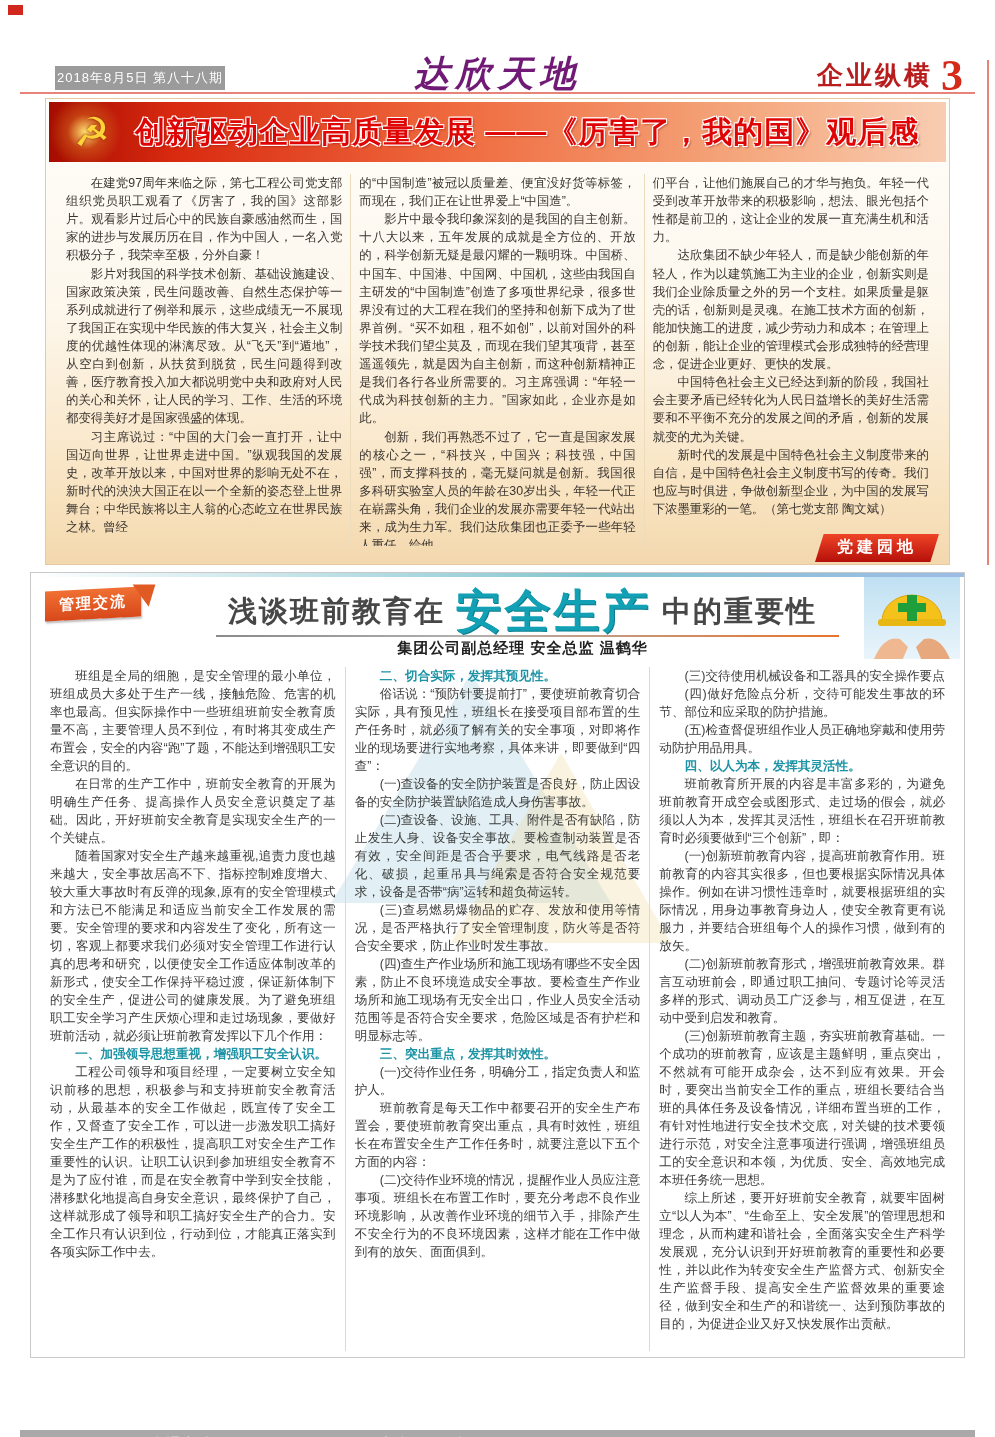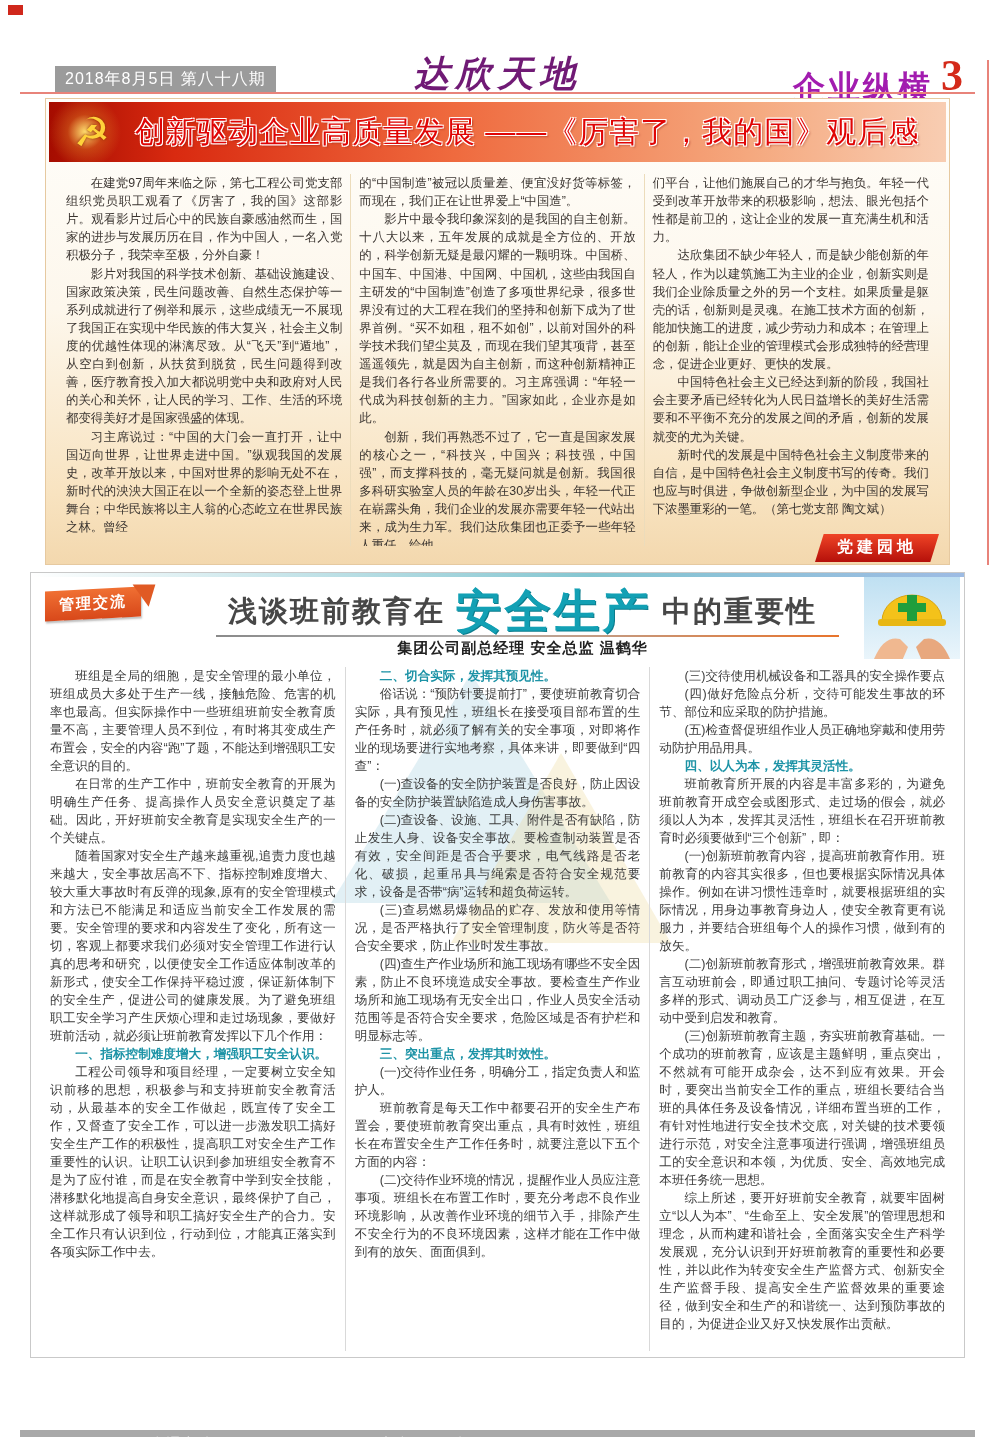--- a/index.html
+++ b/index.html
@@ -3,33 +3,33 @@
 <meta charset="utf-8">
 <style>
   html,body{margin:0;padding:0;}
   body{width:995px;height:1437px;background:#ffffff;font-family:"Liberation Sans","DejaVu Sans",sans-serif;position:relative;overflow:hidden;color:#333;}
   .page{position:relative;width:995px;height:1437px;overflow:hidden;}
 
   
   .corner-mark{position:absolute;left:8px;top:5px;width:15px;height:10px;background:#d0281c;}
   .edge-line-right{position:absolute;right:6px;top:60px;width:2px;height:505px;background:#e8837a;}
   .header{position:absolute;left:20px;top:50px;right:20px;height:42px;}
-  .date-box{position:absolute;left:35px;top:16px;background:#9b9b9b;color:#fff;font-size:16px;padding:3px 10px;letter-spacing:1px;}
+  .date-box{position:absolute;left:35px;top:16px;background:#9b9b9b;color:#fff;font-size:13px;padding:3px 2px;letter-spacing:1px;}
   .masthead{position:absolute;left:0;right:0;top:0;text-align:center;font-family:"DejaVu Serif","Liberation Serif",serif;font-style:italic;font-weight:bold;font-size:36px;color:#701a75;letter-spacing:6px;}
   .section-wrap{position:absolute;right:12px;top:4px;display:flex;align-items:flex-start;gap:8px;}
-  .section-title{font-size:32px;font-weight:bold;color:#a21caf;letter-spacing:3px;margin-top:12px;font-family:"Liberation Serif","DejaVu Serif",serif;}
+  .section-title{font-size:26px;font-weight:bold;color:#b91c1c;letter-spacing:3px;margin-top:4px;font-family:"Liberation Serif","DejaVu Serif",serif;}
   .page-number{font-size:44px;font-weight:bold;color:#d42a1a;font-family:"Liberation Serif","DejaVu Serif",serif;line-height:1;}
   .header-rule{position:absolute;left:20px;right:20px;top:92px;height:2px;background:#e8837a;}
 
   
   .article1{position:absolute;left:45px;top:98px;width:905px;height:467px;border:1px solid #e6c9a0;background:linear-gradient(180deg,#fffefb 0%,#fdf7ec 45%,#f8e3c0 85%,#f3d8ae 100%);box-sizing:border-box;}
   .a1-banner{position:relative;margin:3px;height:60px;background:linear-gradient(90deg,#a50c00 0%,#d92a10 14%,#ef6a3e 45%,#f5a87e 78%,#f8cdb2 100%);overflow:hidden;display:flex;align-items:center;}
   .a1-emblem{position:relative;width:86px;height:60px;flex:0 0 auto;display:flex;align-items:center;justify-content:center;background:radial-gradient(circle at 42% 50%, #ffdf70 0%, rgba(255,200,60,.25) 30%, rgba(160,10,0,0) 62%);}
   .a1-emblem .glyph{font-size:40px;color:#ffd23a;text-shadow:0 0 3px #8a2a00;line-height:1;}
-  .a1-headline{flex:1;text-align:right;font-size:30px;font-weight:normal;color:#e00505;letter-spacing:1px;white-space:nowrap;
+  .a1-headline{flex:1;text-align:right;font-size:30px;font-weight:bold;color:#e00505;letter-spacing:1px;white-space:nowrap;
     text-shadow:-1px -1px 0 #fff,1px -1px 0 #fff,-1px 1px 0 #fff,1px 1px 0 #fff,2px 2px 2px rgba(120,0,0,.35);}
   .a1-cols{display:flex;padding:9px 12px 4px;height:372px;overflow:hidden;}
   .a1-col{flex:1;overflow:hidden;padding:0 8px;}
   .a1-col + .a1-col{border-left:1px solid #ecdcbb;}
   .article1 .para{margin:0;text-align:justify;font-size:12.4px;line-height:1.46;color:#3a3430;text-indent:2em;}
   .article1 .para.no-indent{text-indent:0;}
   .a1-badge{position:absolute;right:10px;bottom:2px;background:linear-gradient(180deg,#ef4426,#b5100a);color:#fff;font-size:16px;font-weight:bold;letter-spacing:4px;padding:3px 22px 4px;clip-path:polygon(7% 0,100% 0,93% 100%,0 100%);box-shadow:0 1px 2px rgba(0,0,0,.3);}
 
   
   .article2{position:absolute;left:30px;top:572px;width:935px;height:786px;border:1px solid #c9c9c9;background:#fff;box-sizing:border-box;}
@@ -132,21 +132,21 @@
           <path d="M10 82 q10-24 26-20 l8 8 -6 14 z" fill="#f0b890"></path>
           <path d="M86 82 q-10-24 -26-20 l-8 8 6 14 z" fill="#e8a87e"></path>
         </svg>
       </div>
     </div>
     <div class="a2-cols">
       <div class="a2-col">
           <p class="para">班组是全局的细胞，是安全管理的最小单位，班组成员大多处于生产一线，接触危险、危害的机率也最高。但实际操作中一些班组班前安全教育质量不高，主要管理人员不到位，有时将其变成生产布置会，安全的内容“跑”了题，不能达到增强职工安全意识的目的。</p>
           <p class="para">在日常的生产工作中，班前安全教育的开展为明确生产任务、提高操作人员安全意识奠定了基础。因此，开好班前安全教育是实现安全生产的一个关键点。</p>
           <p class="para">随着国家对安全生产越来越重视,追责力度也越来越大，安全事故居高不下、指标控制难度增大、较大重大事故时有反弹的现象,原有的安全管理模式和方法已不能满足和适应当前安全工作发展的需要。安全管理的要求和内容发生了变化，所有这一切，客观上都要求我们必须对安全管理工作进行认真的思考和研究，以便使安全工作适应体制改革的新形式，使安全工作保持平稳过渡，保证新体制下的安全生产，促进公司的健康发展。为了避免班组职工安全学习产生厌烦心理和走过场现象，要做好班前活动，就必须让班前教育发挥以下几个作用：</p>
-          <p class="para sec-heading">一、指标控制难度增大，增强职工安全认识。</p>
+          <p class="para sec-heading">一、加强领导思想重视，增强职工安全认识。</p>
           <p class="para">工程公司领导和项目经理，一定要树立安全知识前移的思想，积极参与和支持班前安全教育活动，从最基本的安全工作做起，既宣传了安全工作，又督查了安全工作，可以进一步激发职工搞好安全生产工作的积极性，提高职工对安全生产工作重要性的认识。让职工认识到参加班组安全教育不是为了应付谁，而是在安全教育中学到安全技能，潜移默化地提高自身安全意识，最终保护了自己，这样就形成了领导和职工搞好安全生产的合力。安全工作只有认识到位，行动到位，才能真正落实到各项实际工作中去。</p>
         </div>
       <div class="a2-col">
           <p class="para sec-heading">二、切合实际，发挥其预见性。</p>
           <p class="para">俗话说：“预防针要提前打”，要使班前教育切合实际，具有预见性，班组长在接受项目部布置的生产任务时，就必须了解有关的安全事项，对即将作业的现场要进行实地考察，具体来讲，即要做到“四查”：</p>
           <p class="para">(一)查设备的安全防护装置是否良好，防止因设备的安全防护装置缺陷造成人身伤害事故。</p>
           <p class="para">(二)查设备、设施、工具、附件是否有缺陷，防止发生人身、设备安全事故。要检查制动装置是否有效，安全间距是否合乎要求，电气线路是否老化、破损，起重吊具与绳索是否符合安全规范要求，设备是否带“病”运转和超负荷运转。</p>
           <p class="para">(三)查易燃易爆物品的贮存、发放和使用等情况，是否严格执行了安全管理制度，防火等是否符合安全要求，防止作业时发生事故。</p>
           <p class="para">(四)查生产作业场所和施工现场有哪些不安全因素，防止不良环境造成安全事故。要检查生产作业场所和施工现场有无安全出口，作业人员安全活动范围等是否符合安全要求，危险区域是否有护栏和明显标志等。</p>
           <p class="para sec-heading">三、突出重点，发挥其时效性。</p>

